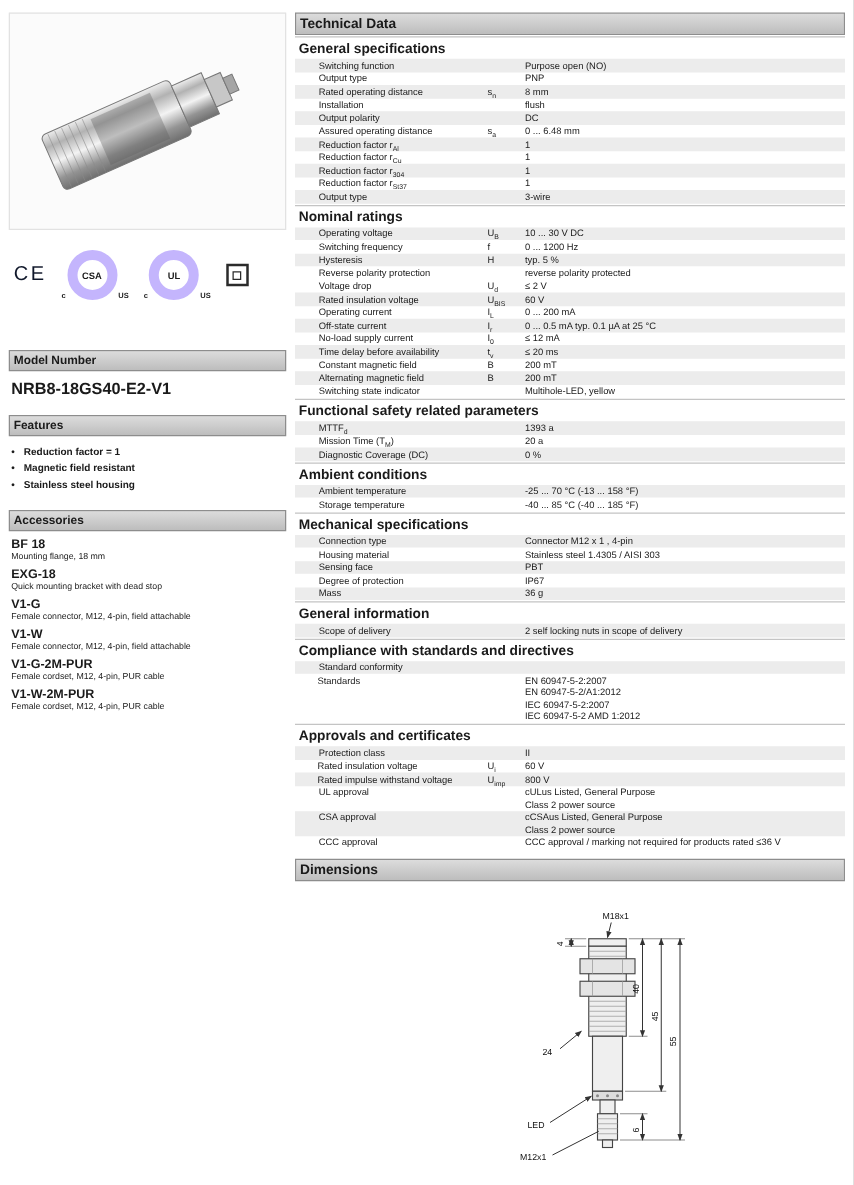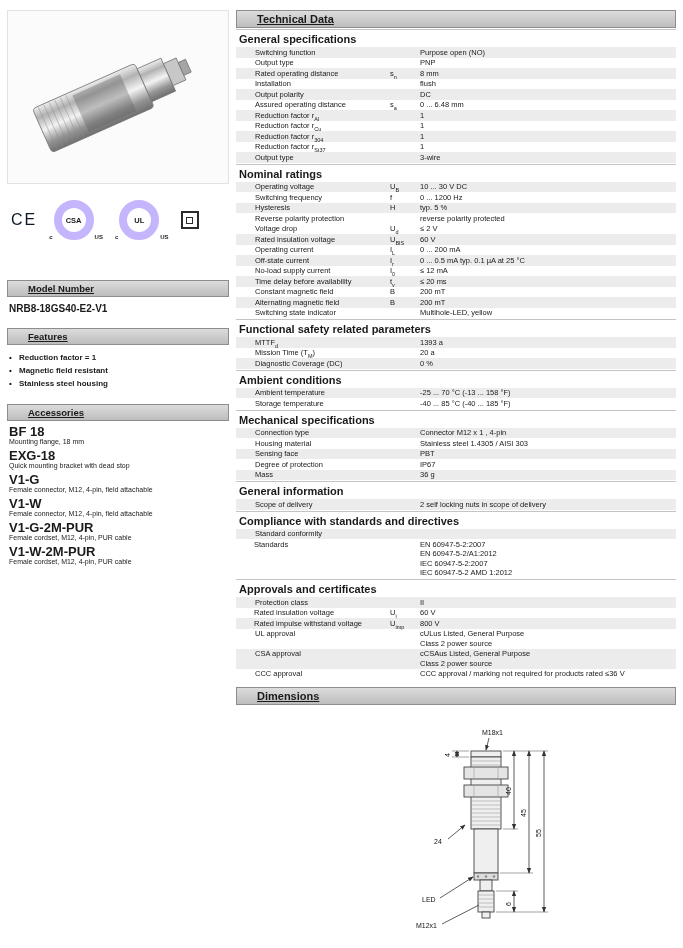--- a/index.html
+++ b/index.html
@@ -1,39 +1,39 @@
 <!DOCTYPE html>
 <html><head>
 <meta charset="utf-8">
 <style>
   html,body{margin:0;padding:0;background:#cfcfcf;font-family:"Liberation Sans",sans-serif;color:#1a1a1a;}
   .page{position:relative;width:683px;height:948px;background:#ffffff;margin:0 auto;outline:1px solid #b0b0b0;overflow:hidden;}
   .left-col{position:absolute;left:7px;top:10px;width:222px;}
   .right-col{position:absolute;left:236px;top:10px;width:440px;}
 
   .bar{background:linear-gradient(#dcdcdc,#bdbdbd);border:1px solid #8d8d8d;font-weight:bold;
-       padding:2px 20px;box-sizing:border-box;text-decoration:underline;}
+       padding:2px 3px;box-sizing:border-box;}
   .bar.big{font-size:11px;}
   .bar.small{font-size:9.5px;margin-top:14px;}
 
   
   .photo-box{width:220px;height:172px;border:1px solid #e2e2e2;background:#fbfbfb;display:flex;align-items:center;justify-content:center;}
   .marks{display:flex;align-items:center;gap:12px;margin:22px 0 30px 4px;height:28px;}
   .ce{font-size:16px;letter-spacing:2px;color:#0f172a;}
   .mark-circle{width:24px;height:24px;border:8px solid #c4b5fd;border-radius:50%;display:flex;align-items:center;justify-content:center;font-size:7.5px;font-weight:bold;}
   .mark-wrap{display:flex;align-items:flex-end;gap:1px;font-size:6px;font-weight:bold;}
   .sq-outer{width:14px;height:14px;border:2px solid #2b2b2b;display:flex;align-items:center;justify-content:center;}
   .sq-inner{width:5px;height:5px;border:1.5px solid #2b2b2b;}
-  .model-no{font-size:10px;font-weight:bold;margin:6px 0 2px 2px;}
+  .model-no{font-size:13px;font-weight:bold;margin:6px 0 2px 2px;}
   .feat-list{margin:6px 0 0 2px;}
   .feat-item{display:flex;font-size:8px;font-weight:bold;line-height:13px;}
   .feat-bullet{width:10px;flex:none;}
   .acc-list{margin:6px 0 0 2px;}
   .acc-item{margin-bottom:5px;}
-  .acc-name{font-size:13px;font-weight:bold;line-height:10px;}
+  .acc-name{font-size:10px;font-weight:bold;line-height:10px;}
   .acc-desc{font-size:7px;line-height:9px;color:#222;}
 
   
   .sec-header{font-weight:bold;font-size:11px;padding:3px 0 2px 3px;border-top:1px solid #c4c4c4;margin-top:1px;}
   .t-row{display:flex;align-items:flex-start;font-size:7.5px;line-height:9.5px;padding:0.5px 0;}
   .t-row.shaded{background:#ececec;}
   .r-label{width:154px;flex:none;padding-left:19px;box-sizing:border-box;}
   .t-row.indent .r-label{padding-left:18px;}
   .r-sym{width:30px;flex:none;}
   .r-val{flex:1;white-space:pre-line;padding-right:3px;}

